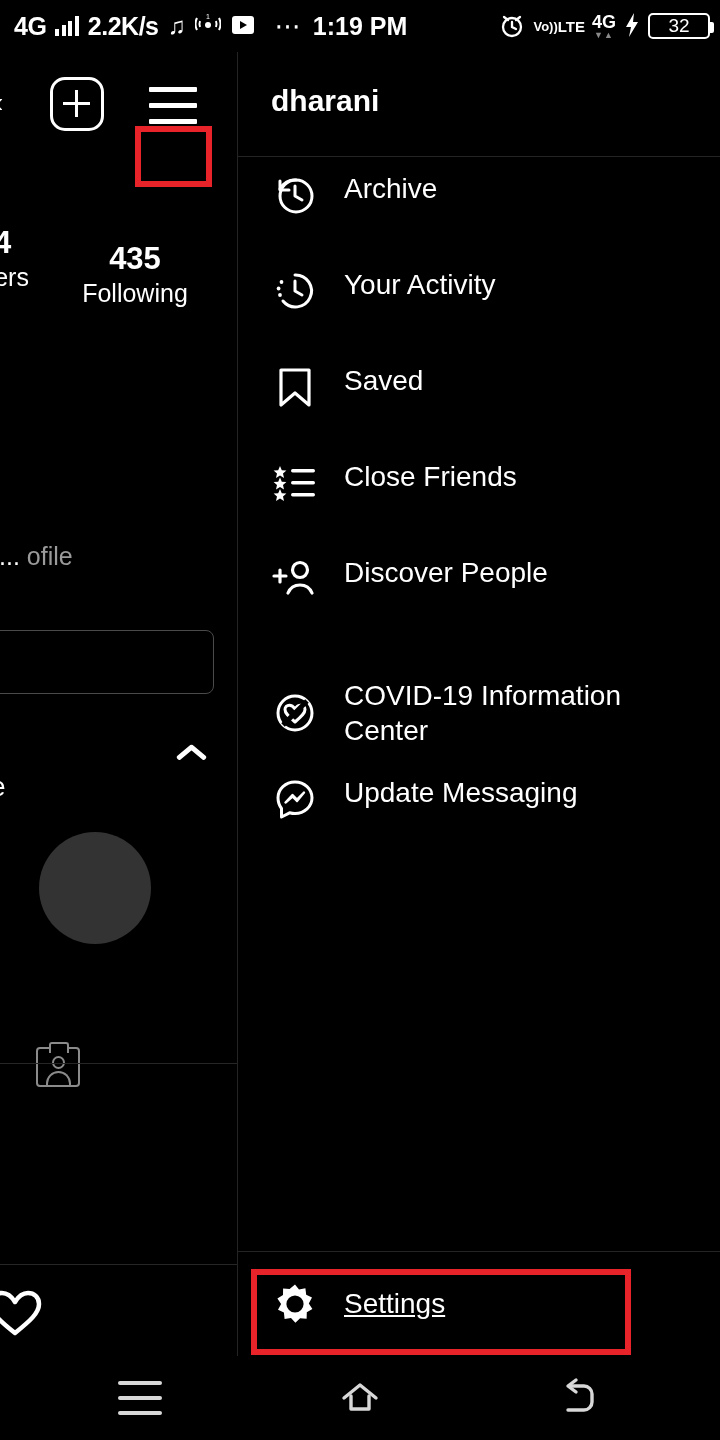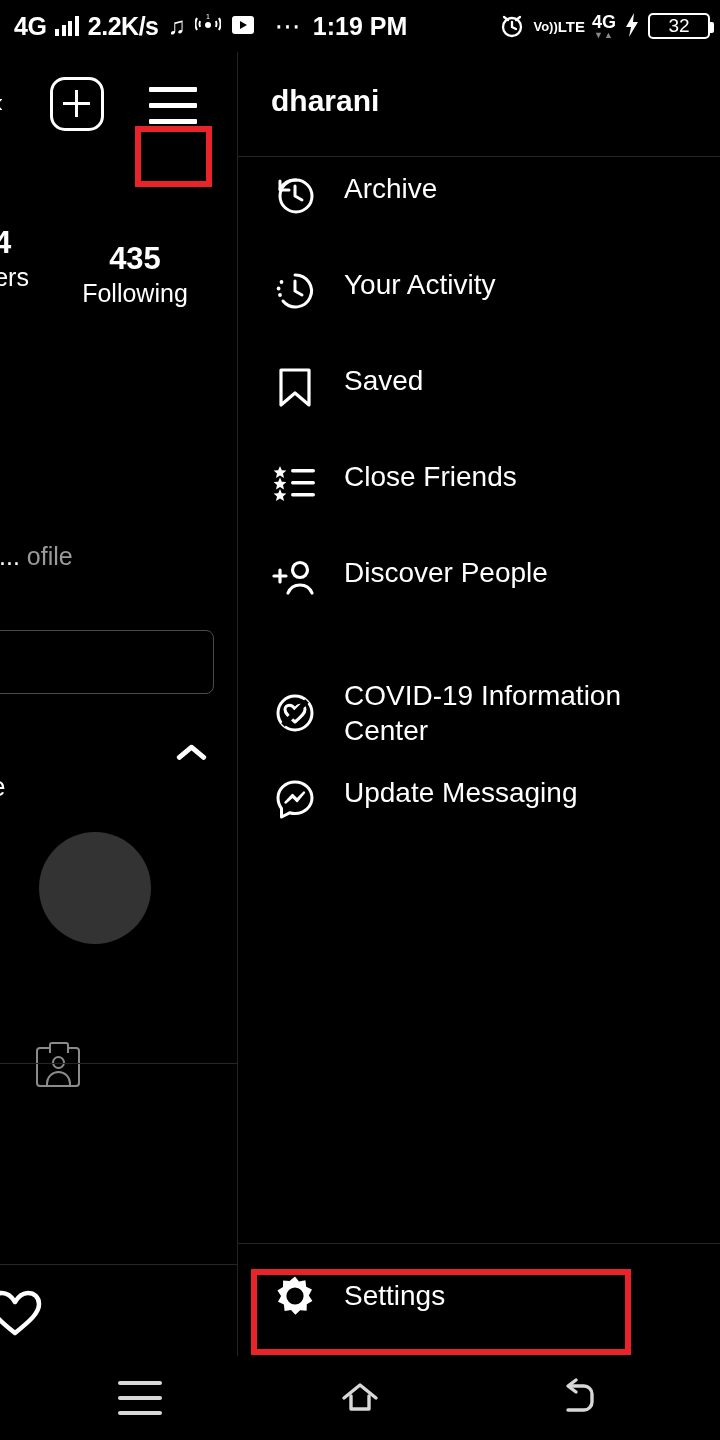--- a/index.html
+++ b/index.html
@@ -146,23 +146,23 @@
   }
   .menu-item .mi-icon svg { display:block; }
   .menu-item .mi-label {
     font-size:28px; color:#fff; line-height:1.26; font-weight:400;
   }
   .menu-item.two-line { height:124px; align-items:center; }
   .menu-item.two-line .mi-label { max-width:320px; }
 
   
   .settings-row {
-    position:absolute; left:0; bottom:8px; width:482px; height:105px;
+    position:absolute; left:0; bottom:0; width:482px; height:105px;
     border-top:1px solid #242424;
-    display:flex; align-items:center; padding-left:33px; gap:25px;
+    display:flex; align-items:center; padding-left:33px; gap:25px;text-decoration:underline;
   }
   .settings-row .mi-icon { width:48px; height:48px; flex:0 0 48px; display:flex; align-items:center; justify-content:center; }
   .settings-row .mi-label { font-size:28px; color:#fff; }
   .hl-settings {
     position:absolute; left:13px; bottom:1px; width:380px; height:86px;
     border:6px solid #e8242a; pointer-events:none;
   }
 
   
   .navbar {

